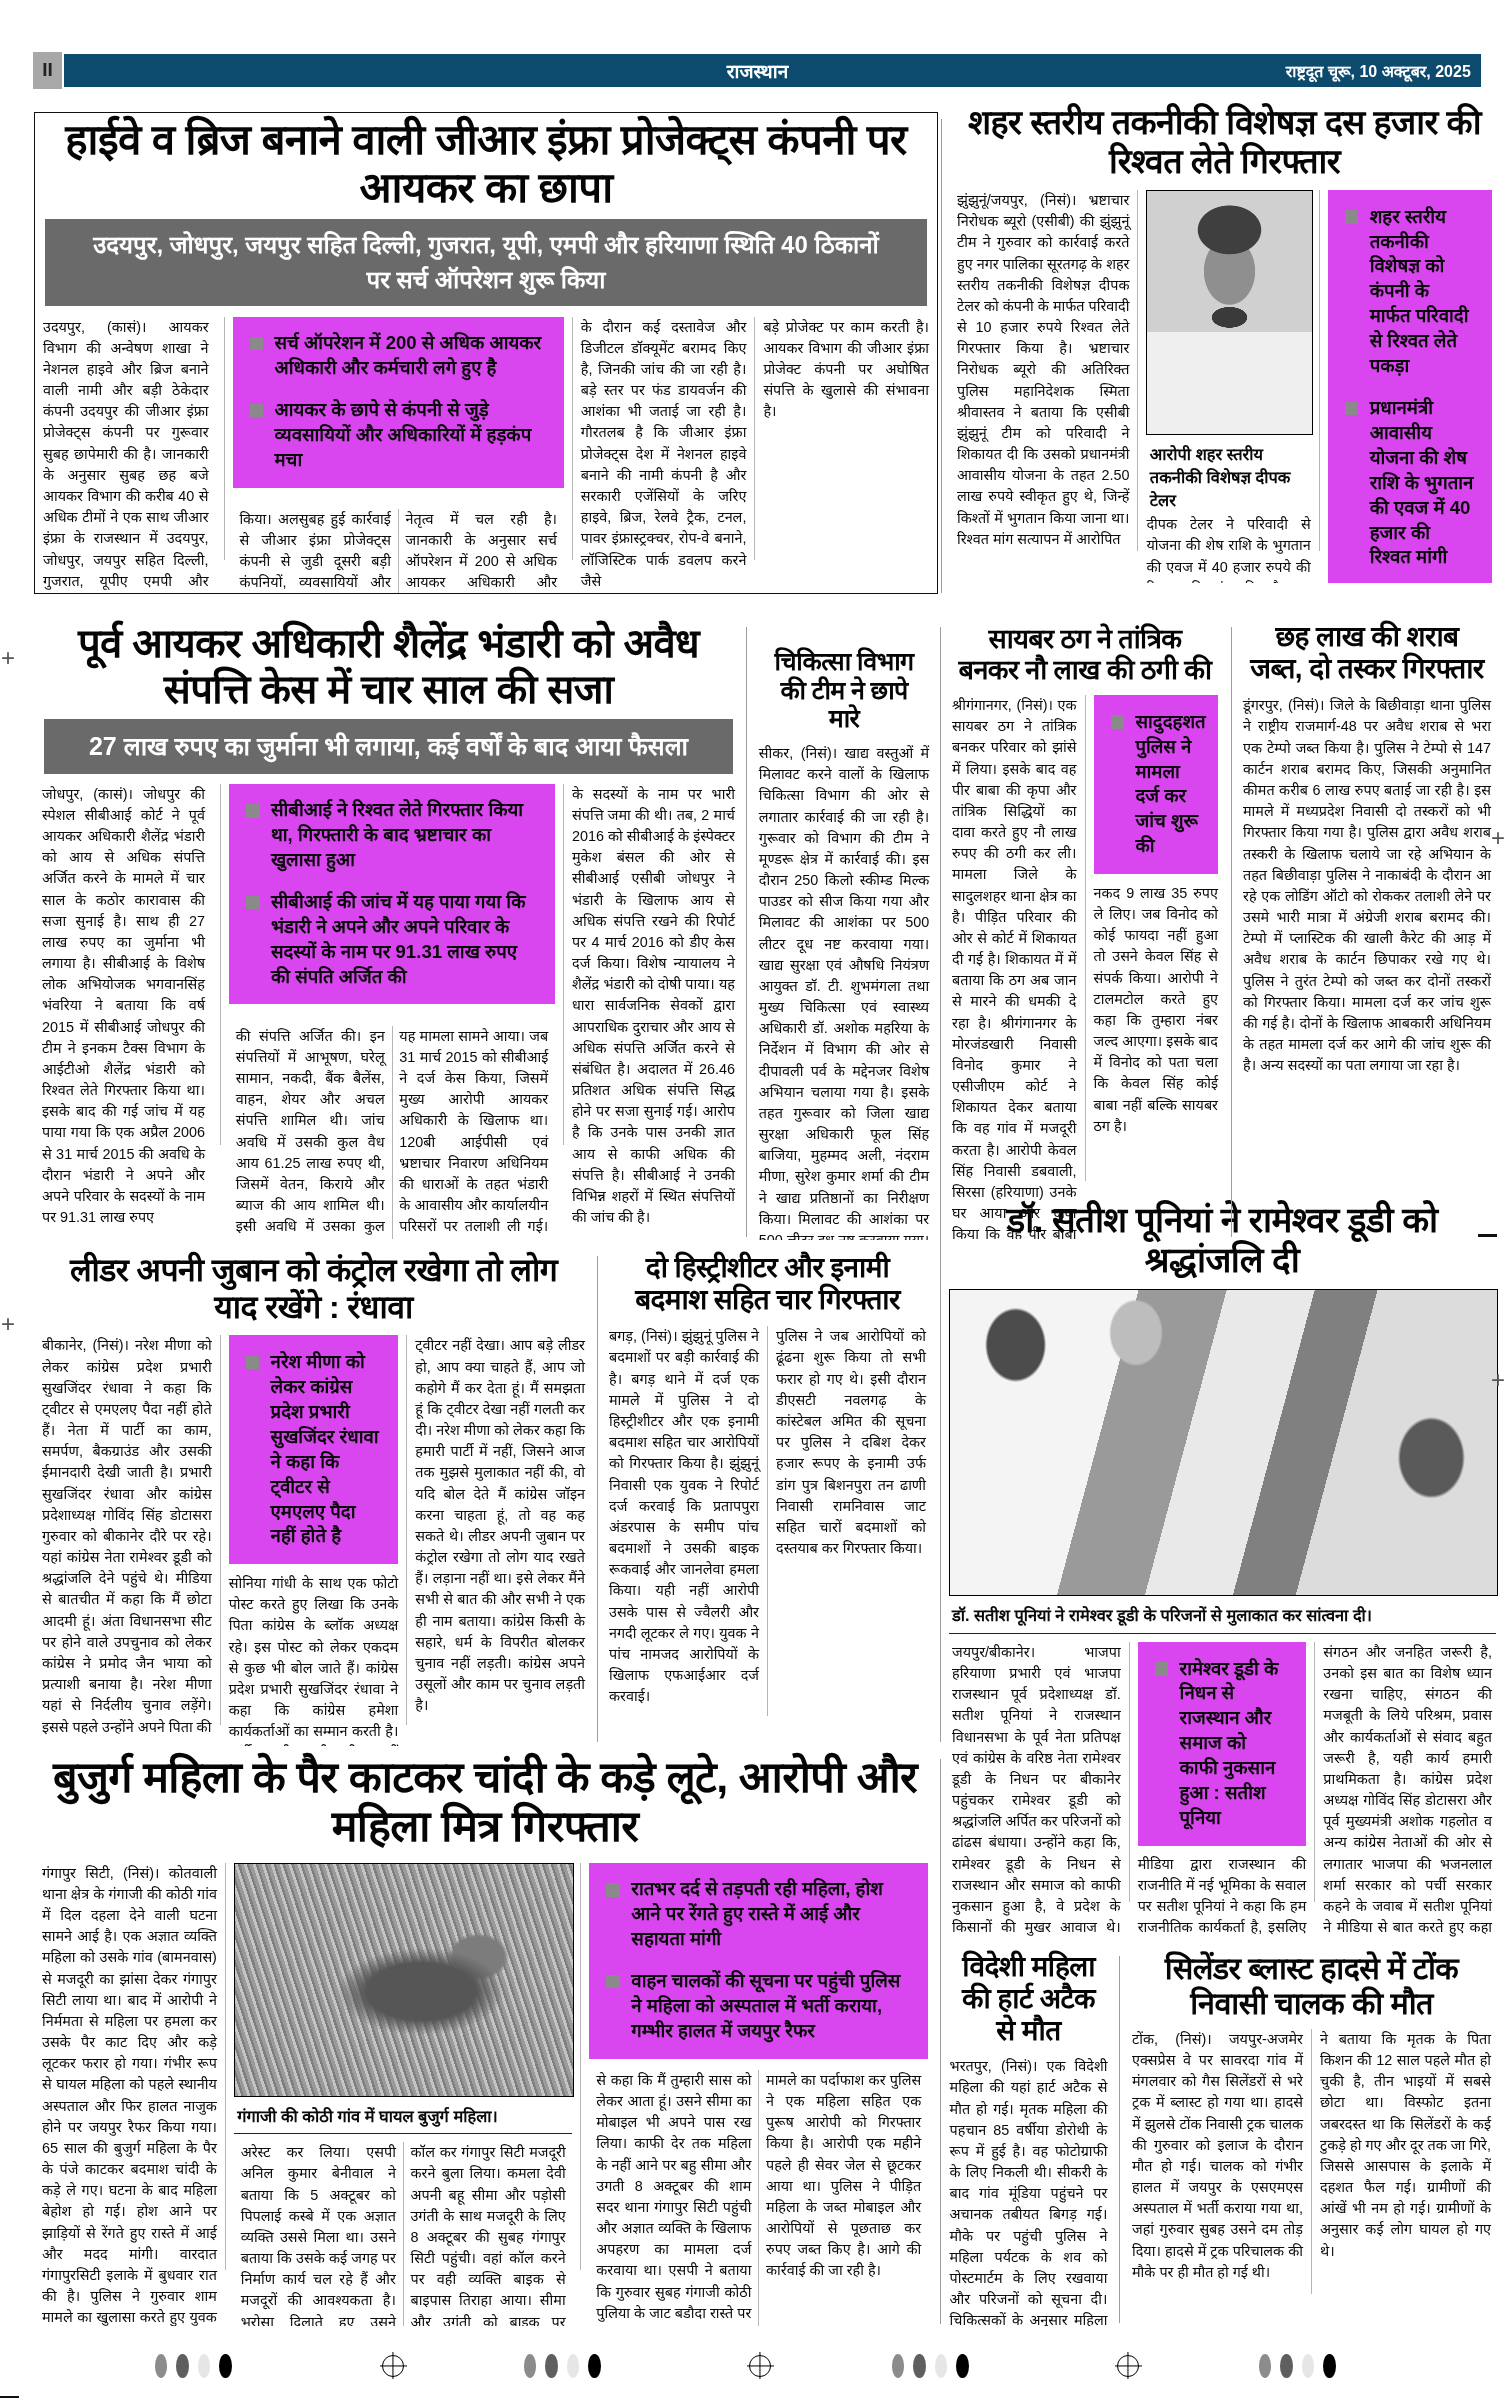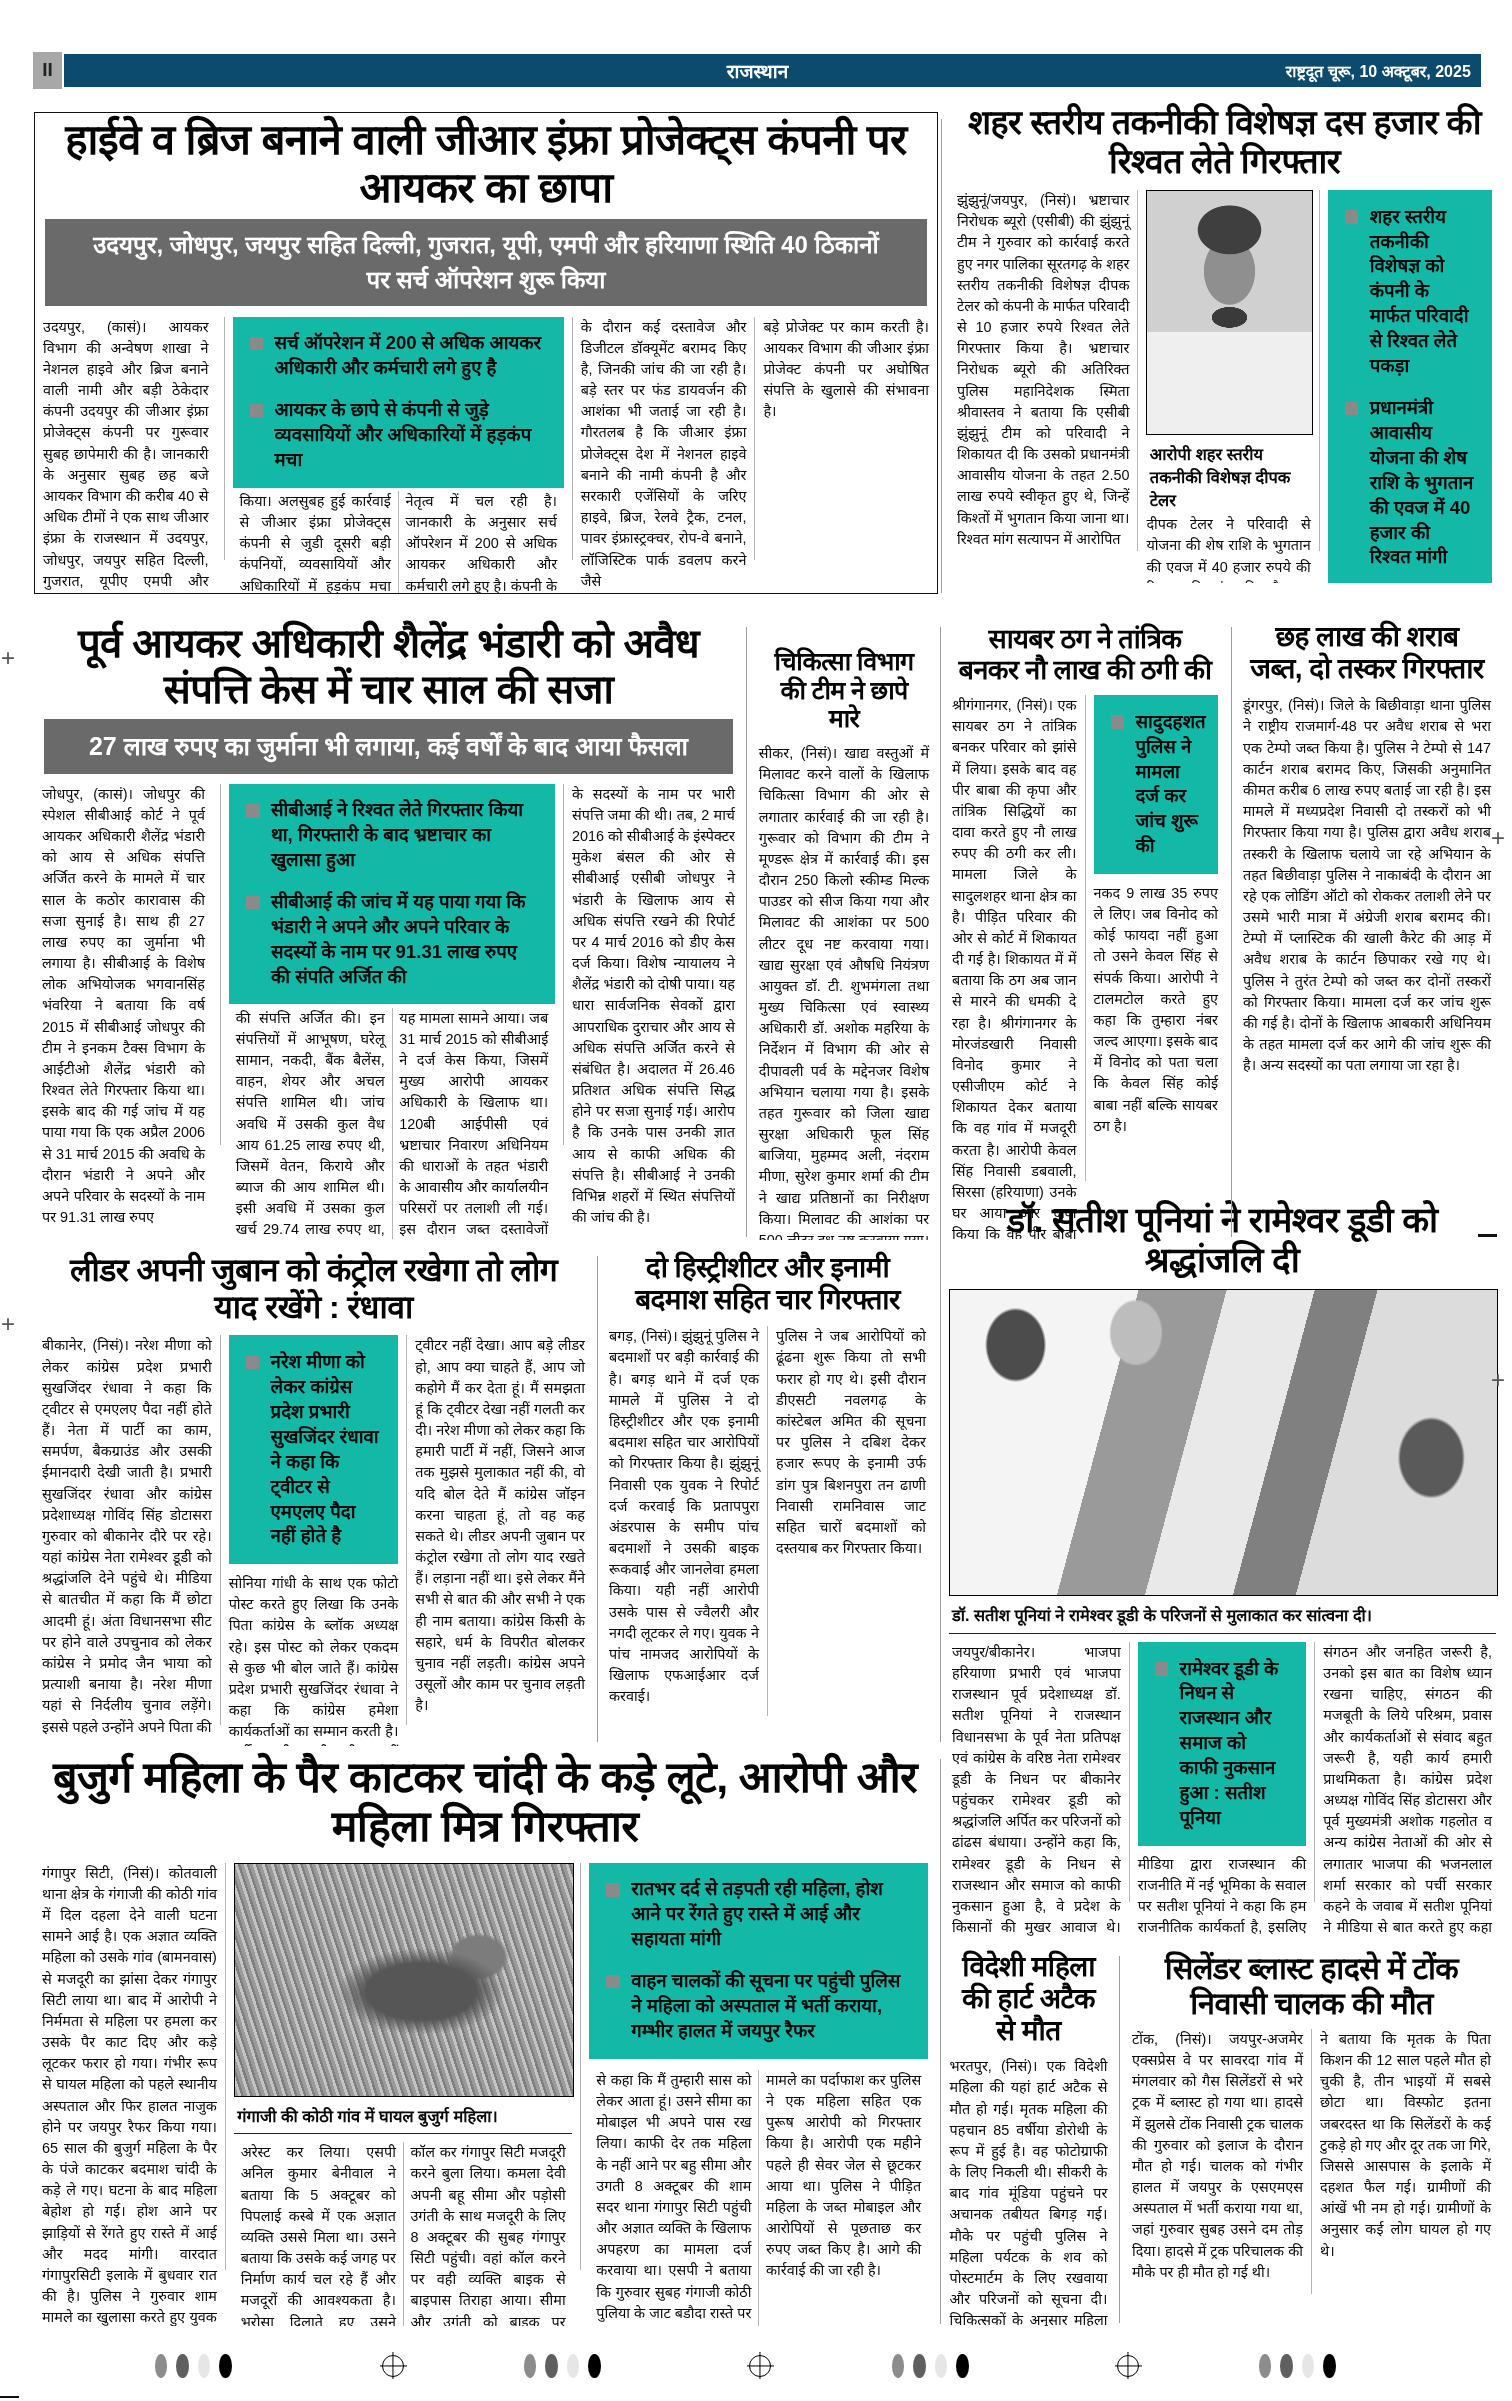--- a/index.html
+++ b/index.html
@@ -10,28 +10,28 @@
             display:flex;align-items:center;color:#fff;}
   .pagenum{position:absolute;left:-1.1px;top:-2.3px;width:29px;height:37px;background:#a8a8a8;
            color:#222;font-weight:700;font-size:19px;display:flex;align-items:center;justify-content:center;border-right:2.3px solid #fff;}
   .mast-center{flex:1;text-align:center;font-weight:700;font-size:19px;}
   .mast-right{position:absolute;right:10.2px;top:0;height:100%;display:flex;align-items:center;font-weight:700;font-size:16px;}
   
   .art{position:absolute;overflow:hidden;}
   .boxed{border:1.7px solid #111;}
   .hl{margin:0;padding:3.4px 11.3px 1.1px;font-weight:900;text-align:center;line-height:1.14;letter-spacing:-0.6px;color:#050505;}
   .subband{background:#6a6a6a;color:#fff;font-weight:700;text-align:center;font-size:24px;line-height:1.45;padding:9px 34px;margin:5.6px 10.2px 0;}
-  .bbox{background:#14b8a6;padding:14.7px 17px;display:flex;flex-direction:column;gap:17px;}
+  .bbox{background:#d946ef;padding:14.7px 17px;display:flex;flex-direction:column;gap:17px;}
   .b{display:flex;gap:11.3px;font-weight:700;font-size:18.6px;line-height:1.34;text-align:left;}
   .sq{flex:none;width:13.6px;height:13.6px;background:#8a8a8a;margin-top:5.6px;}
   .body{font-size:14.4px;line-height:1.47;text-align:justify;}
   .cols{display:flex;align-items:stretch;}
   .cols>div{flex:1;padding:0 8px;min-width:0;}
   .cols>div+div{border-left:0.6px solid #b5b5b5;}
-  .cols .stack2{flex:2;display:flex;flex-direction:column;gap:1px;margin-left:7px;}
+  .cols .stack2{flex:2;display:flex;flex-direction:column;gap:19px;margin-left:7px;}
   .inner{display:flex;margin-top:2.3px;}
   .inner>div{flex:1;padding:0 6.8px;min-width:0;}
   .inner>div+div{border-left:0.6px solid #b5b5b5;}
   .caption{font-weight:700;font-size:16.4px;padding:6.8px 3.4px 3.4px;}
   .caprule{border:0;border-top:1.7px double #222;margin:3.4px 0 8px;}
   .photo{border:1.7px solid #000;}
   .ph-portrait{width:100%;height:243px;background:
       radial-gradient(ellipse 52px 40px at 50% 16%, #3f3f3f 60%, rgba(0,0,0,0) 62%),
       radial-gradient(ellipse 42px 55px at 50% 33%, #8f8f8f 60%, rgba(0,0,0,0) 62%),
       radial-gradient(ellipse 29px 17px at 50% 52%, #3a3a3a 60%, rgba(0,0,0,0) 62%),

